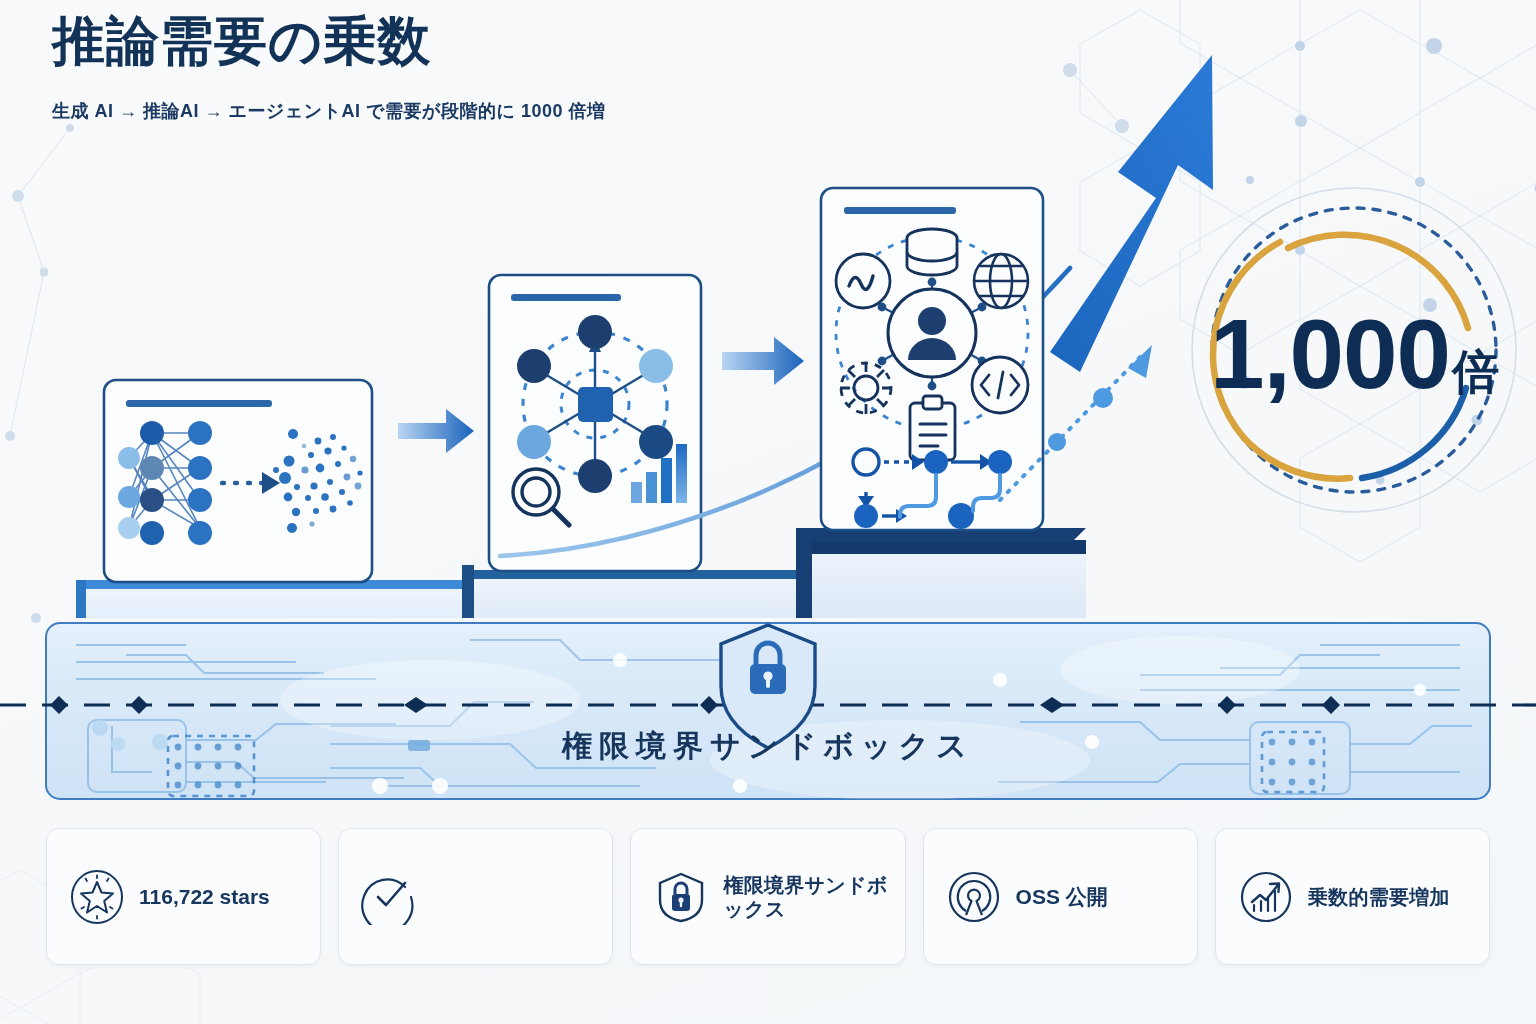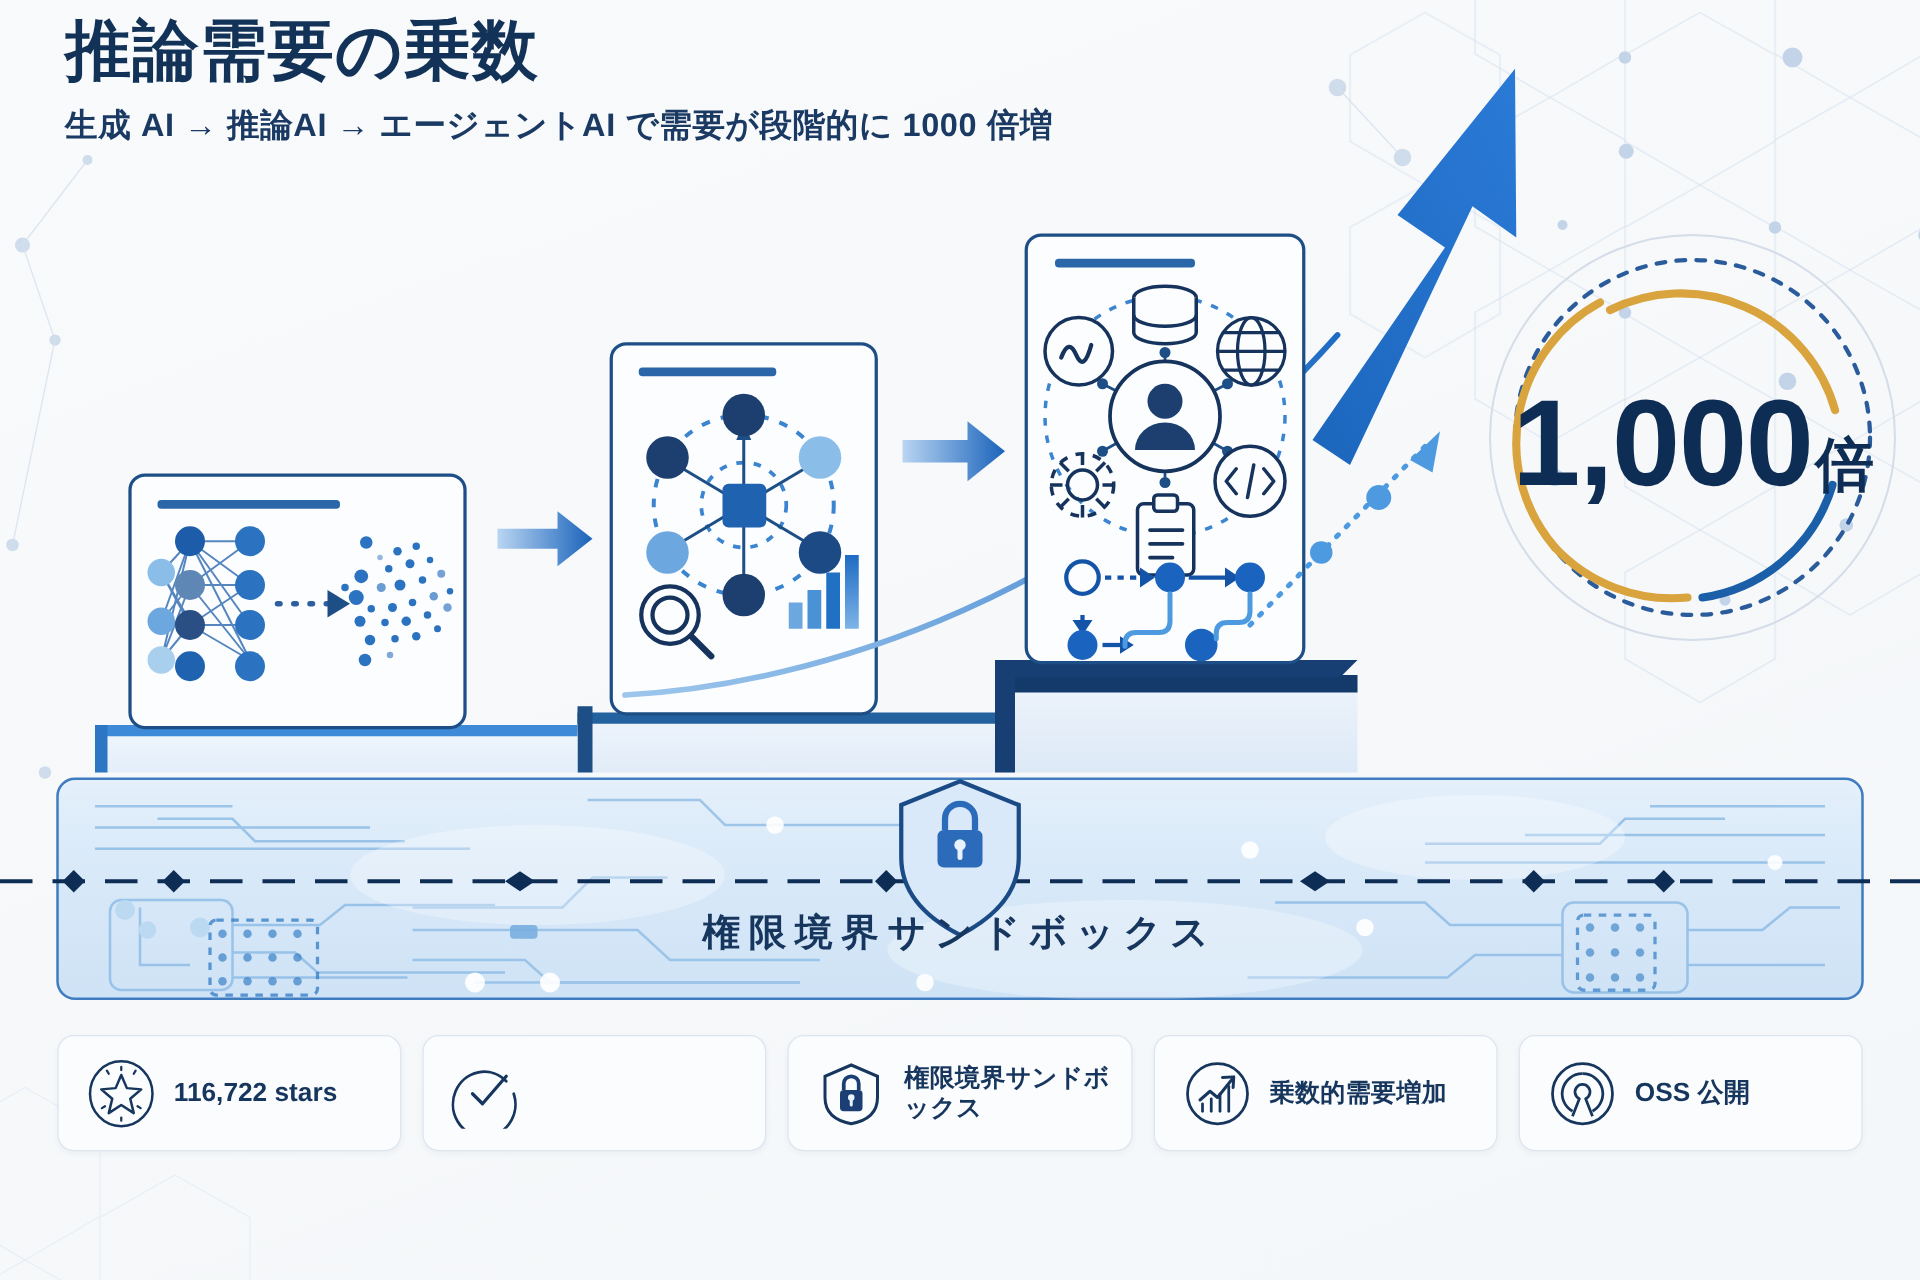--- a/index.html
+++ b/index.html
@@ -17,21 +17,21 @@
   }
   .bg-svg { position: absolute; inset: 0; width: 1536px; height: 1024px; pointer-events: none; }
 
   
   #header { position: absolute; left: 52px; top: 12px; z-index: 20; }
   #title {
     font-size: 53px; font-weight: 700; color: #123257;
     letter-spacing: 1px; line-height: 1.08; white-space: nowrap;
   }
   #subtitle {
-    margin-top: 14px; font-size: 26px; font-weight: 600;
+    margin-top: 30px; font-size: 18px; font-weight: 600;
     color: #1b3a63; letter-spacing: 0.5px; white-space: nowrap;
   }
 
   
   #scene { position: absolute; inset: 0; width: 1536px; height: 1024px; z-index: 10; }
 
   
   #metric {
     position: absolute; left: 1184px; top: 180px;
     width: 340px; height: 340px; z-index: 18;
@@ -50,21 +50,21 @@
   #sandbox-label {
     position: absolute; left: 0; right: 0; top: 726px;
     text-align: center; z-index: 19;
     font-size: 30px; font-weight: 700; color: #16365e;
     letter-spacing: 7px;
   }
 
   
   #cards {
     position: absolute; left: 46px; top: 828px;
-    width: 1444px; height: 93px; z-index: 20;
+    width: 1444px; height: 137px; z-index: 20;
     display: flex; gap: 17px;
   }
   .card {
     flex: 1 1 0; background: #fbfcfd;
     border: 1.4px solid #dde5ef; border-radius: 13px;
     display: flex; align-items: center; gap: 14px;
     padding: 0 16px 0 22px;
     box-shadow: 0 2px 5px rgba(30,60,100,0.045);
   }
   .card-icon { flex: 0 0 auto; width: 56px; height: 56px; }
@@ -604,36 +604,36 @@
         <path d="M22,25 v-5 a6,6 0 0 1 12,0 v5" fill="none" stroke="#1b3f74" stroke-width="3"></path>
         <circle cx="28" cy="31" r="2.6" fill="#eaf2fb"></circle>
         <path d="M28,33 v4" stroke="#eaf2fb" stroke-width="2.4" stroke-linecap="round"></path>
       </svg>
       <span class="card-label">権限境界サンドボックス</span>
     </div>
 
     <div class="card">
       <svg class="card-icon" viewBox="0 0 56 56">
         <circle cx="28" cy="28" r="24" fill="none" stroke="#16365e" stroke-width="2.2"></circle>
-        <g stroke="#16365e" stroke-width="2.2" stroke-linecap="round">
-          <path d="M16,42 v-6"></path>
-            <path d="M23,42 v-10"></path>
-          <path d="M30,42 v-14"></path>
-            <path d="M37,42 v-20"></path>
-        </g>
-        <path d="M14,33 L22,26 L28,31 L40,16" fill="none" stroke="#16365e" stroke-width="2.4" stroke-linejoin="round" stroke-linecap="round"></path>
-        <path d="M32,15 L41,14.5 L40.5,23" fill="none" stroke="#16365e" stroke-width="2.4" stroke-linecap="round" stroke-linejoin="round"></path>
-      </svg>
-      <span class="card-label">乗数的需要増加</span>
-    </div>
-
-    <div class="card">
-      <svg class="card-icon" viewBox="0 0 56 56">
-        <circle cx="28" cy="28" r="24" fill="none" stroke="#16365e" stroke-width="2.2"></circle>
         <path d="M20,46 L25.5,32 a6,6 0 1 1 5,0 L36,46" fill="none" stroke="#16365e" stroke-width="2.2" stroke-linejoin="round"></path>
         <path d="M28,12 a16,16 0 0 0 -8,30" fill="none" stroke="#16365e" stroke-width="2.2"></path>
         <path d="M28,12 a16,16 0 0 1 8,30" fill="none" stroke="#16365e" stroke-width="2.2"></path>
       </svg>
       <span class="card-label latin">OSS 公開</span>
     </div>
 
+    <div class="card">
+      <svg class="card-icon" viewBox="0 0 56 56">
+        <circle cx="28" cy="28" r="24" fill="none" stroke="#16365e" stroke-width="2.2"></circle>
+        <g stroke="#16365e" stroke-width="2.2" stroke-linecap="round">
+          <path d="M16,42 v-6"></path>
+            <path d="M23,42 v-10"></path>
+          <path d="M30,42 v-14"></path>
+            <path d="M37,42 v-20"></path>
+        </g>
+        <path d="M14,33 L22,26 L28,31 L40,16" fill="none" stroke="#16365e" stroke-width="2.4" stroke-linejoin="round" stroke-linecap="round"></path>
+        <path d="M32,15 L41,14.5 L40.5,23" fill="none" stroke="#16365e" stroke-width="2.4" stroke-linecap="round" stroke-linejoin="round"></path>
+      </svg>
+      <span class="card-label">乗数的需要増加</span>
+    </div>
+
   </div>
 </div>
 
 </body></html>

